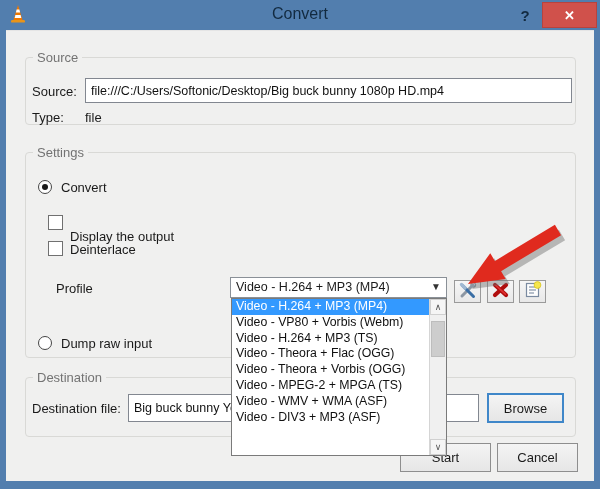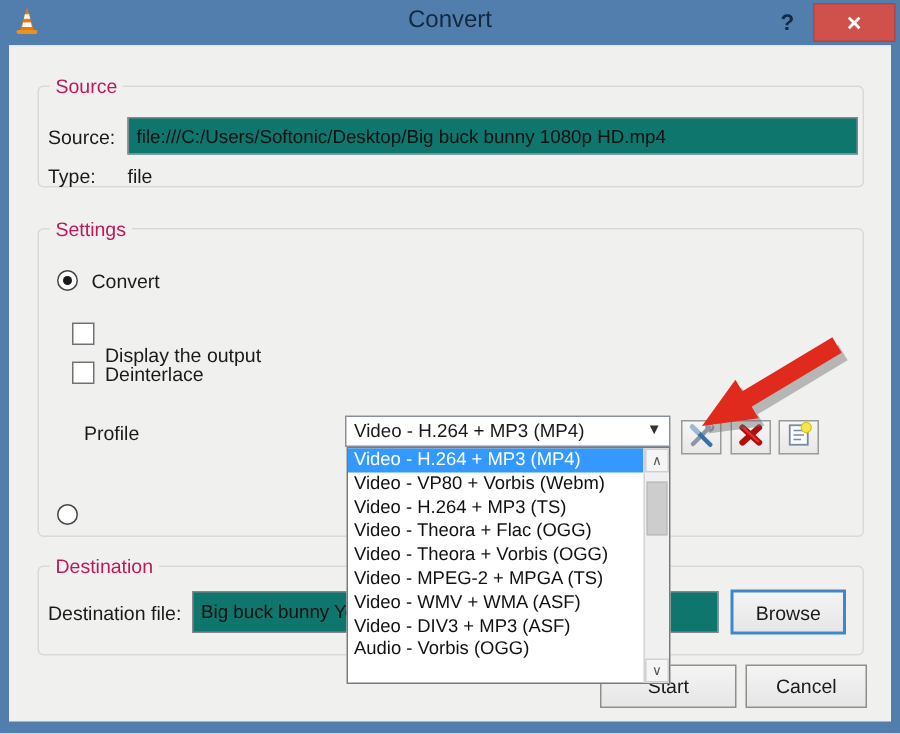--- a/index.html
+++ b/index.html
@@ -10,25 +10,25 @@
     font-size:13px; color:#1a1a1a;
   }
   .titlebar { position:absolute; left:0; top:0; width:600px; height:30px; background:#527eae; }
   .title { position:absolute; left:0; top:5px; width:100%; text-align:center; font-size:16px; color:#122a40; }
   .vlc-icon { position:absolute; left:10px; top:4px; }
   .help-btn { position:absolute; left:512px; top:4px; width:26px; height:23px; text-align:center; font-size:15px; font-weight:bold; color:#122a40; line-height:23px; cursor:default; }
   .close-btn { position:absolute; left:542px; top:2px; width:55px; height:26px; background:#d0514b; color:#fff; text-align:center; line-height:26px; font-size:13px; font-weight:bold; border:1px solid #b8433e; }
   .body { position:absolute; left:6px; top:30px; width:588px; height:451px; background:#f0f0ef; border-top:1px solid #e5e5e5; }
 
   .groupbox { position:absolute; border:1px solid #d9d9d6; border-radius:4px; }
-  .group-label { position:absolute; background:#f0f0ef; padding:0 4px; font-size:13px; color:#be185d; }
+  .group-label { position:absolute; background:#f0f0ef; padding:0 4px; font-size:13px; color:#737373; }
 
   .lbl { position:absolute; font-size:13px; color:#1a1a1a; white-space:nowrap; }
 
-  .textbox { position:absolute; background:#0f766e; border:1px solid #828790; font-size:12.5px; color:#111; padding:3px 5px; font-family:"Liberation Sans", sans-serif; }
+  .textbox { position:absolute; background:#ffffff; border:1px solid #828790; font-size:12.5px; color:#111; padding:3px 5px; font-family:"Liberation Sans", sans-serif; }
 
   .radio { position:absolute; width:14px; height:14px; border:1px solid #454545; border-radius:50%; background:#fff; }
   .radio.checked::after { content:""; position:absolute; left:3px; top:3px; width:6px; height:6px; border-radius:50%; background:#1a1a1a; }
   .checkbox { position:absolute; width:15px; height:15px; border:1px solid #707070; background:#fff; }
 
   .combobox { position:absolute; left:230px; top:277px; width:217px; height:21px; background:#fff; border:1px solid #8a9097; font-size:12.5px; padding:2px 5px; }
   .combo-arrow { position:absolute; right:5px; top:3px; font-size:10px; color:#333; }
 
   .tool-btn { position:absolute; width:27px; height:23px; background:linear-gradient(#f6f6f6,#e8e8e8); border:1px solid #9a9a9a; display:flex; align-items:center; justify-content:center; }
 
@@ -119,41 +119,41 @@
         <rect x="2.5" y="2.5" width="12" height="13" fill="#fdfdfd" stroke="#7a8aa0" stroke-width="1.2"></rect>
         <line x1="5" y1="6" x2="12" y2="6" stroke="#7a8aa0" stroke-width="1.1"></line>
         <line x1="5" y1="9" x2="12" y2="9" stroke="#7a8aa0" stroke-width="1.1"></line>
         <line x1="5" y1="12" x2="10" y2="12" stroke="#7a8aa0" stroke-width="1.1"></line>
         <circle cx="13.5" cy="4" r="3.4" fill="#f5e64e" stroke="#d8c41e" stroke-width="0.8"></circle>
       </svg>
     </span>
   </div>
 
   <span class="radio" style="left:38px; top:336px;"></span>
+  <span class="lbl" style="left:61px; top:336px;">Dump raw input</span>
 
   <div class="groupbox" style="left:25px; top:377px; width:551px; height:60px;"></div>
   <span class="group-label" style="left:33px; top:370px;text-align:center;">Destination</span>
   <span class="lbl" style="left:32px; top:401px;">Destination file:</span>
   <input class="textbox" style="left: 128px; top: 394px; width: 351px; height: 28px;" value="Big buck bunny Yo">
   <div class="push-btn default-focus" style="left:487px; top:393px; width:77px; height:30px;">Browse</div>
 
   <div class="push-btn" style="left:400px; top:443px; width:91px; height:29px;">Start</div>
   <div class="push-btn" style="left:497px; top:443px; width:81px; height:29px;">Cancel</div>
 
   <div class="dropdown">
     <div class="dd-items">
         <div class="dd-item selected">Video - H.264 + MP3 (MP4)</div>
         <div class="dd-item">Video - VP80 + Vorbis (Webm)</div>
         <div class="dd-item">Video - H.264 + MP3 (TS)</div>
         <div class="dd-item">Video - Theora + Flac (OGG)</div>
         <div class="dd-item">Video - Theora + Vorbis (OGG)</div>
         <div class="dd-item">Video - MPEG-2 + MPGA (TS)</div>
         <div class="dd-item">Video - WMV + WMA (ASF)</div>
         <div class="dd-item">Video - DIV3 + MP3 (ASF)</div>
-        <div class="dd-item">Audio - Vorbis (OGG)</div>
       </div>
     <div class="dd-scrollbar">
       <div class="dd-scroll-up">∧</div>
       <div class="dd-thumb"></div>
       <div class="dd-scroll-down">∨</div>
     </div>
   </div>
 
   <div class="arrow-annotation">
     <svg width="160" height="92" viewBox="0 0 160 92">

